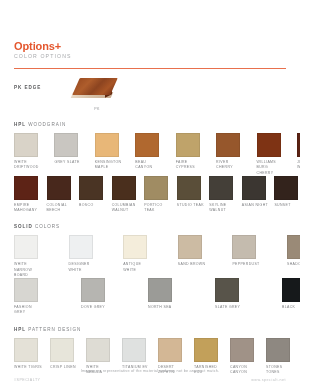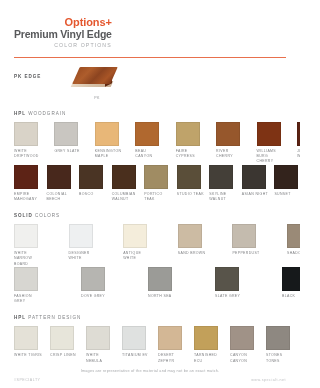--- a/index.html
+++ b/index.html
@@ -24,21 +24,21 @@
     color:#6d6e71;line-height:1;
   }
   .logo-mark{
     width:15px;height:15px;border-radius:50%;
     border:1.1px solid #6d6e71;
     display:flex;align-items:center;justify-content:center;
     margin-left:1px;
   }
   .logo-mark span{font-size:9px;color:#6d6e71;line-height:1;font-weight:400;}
 
-  .titleblock{text-align:right;line-height:1.12;}
+  .titleblock{text-align:left;line-height:1.12;margin-top:24px;}
   .t-options{
     font-size:11px;font-weight:700;color:#e4572e;letter-spacing:-0.1px;
   }
   .t-premium{
     font-size:10.5px;font-weight:700;color:#58595b;letter-spacing:-0.2px;
     margin-top:1px;
   }
   .t-color{
     font-size:5.2px;font-weight:400;color:#a7a9ac;letter-spacing:1.1px;
     margin-top:2px;
@@ -114,21 +114,20 @@
 </head>
 <body>
 
 <div class="page">
 
   <div class="header">
 
 
     <div class="titleblock">
       <div class="t-options">Options+</div>
-      <div class="t-premium">Premium Vinyl Edge</div>
       <div class="t-color">COLOR OPTIONS</div>
     </div>
 
   </div>
 
   <div class="rule"></div>
 
   <div class="pkrow">
     <div class="sec-label pk-label">
       <b>PK EDGE</b>

